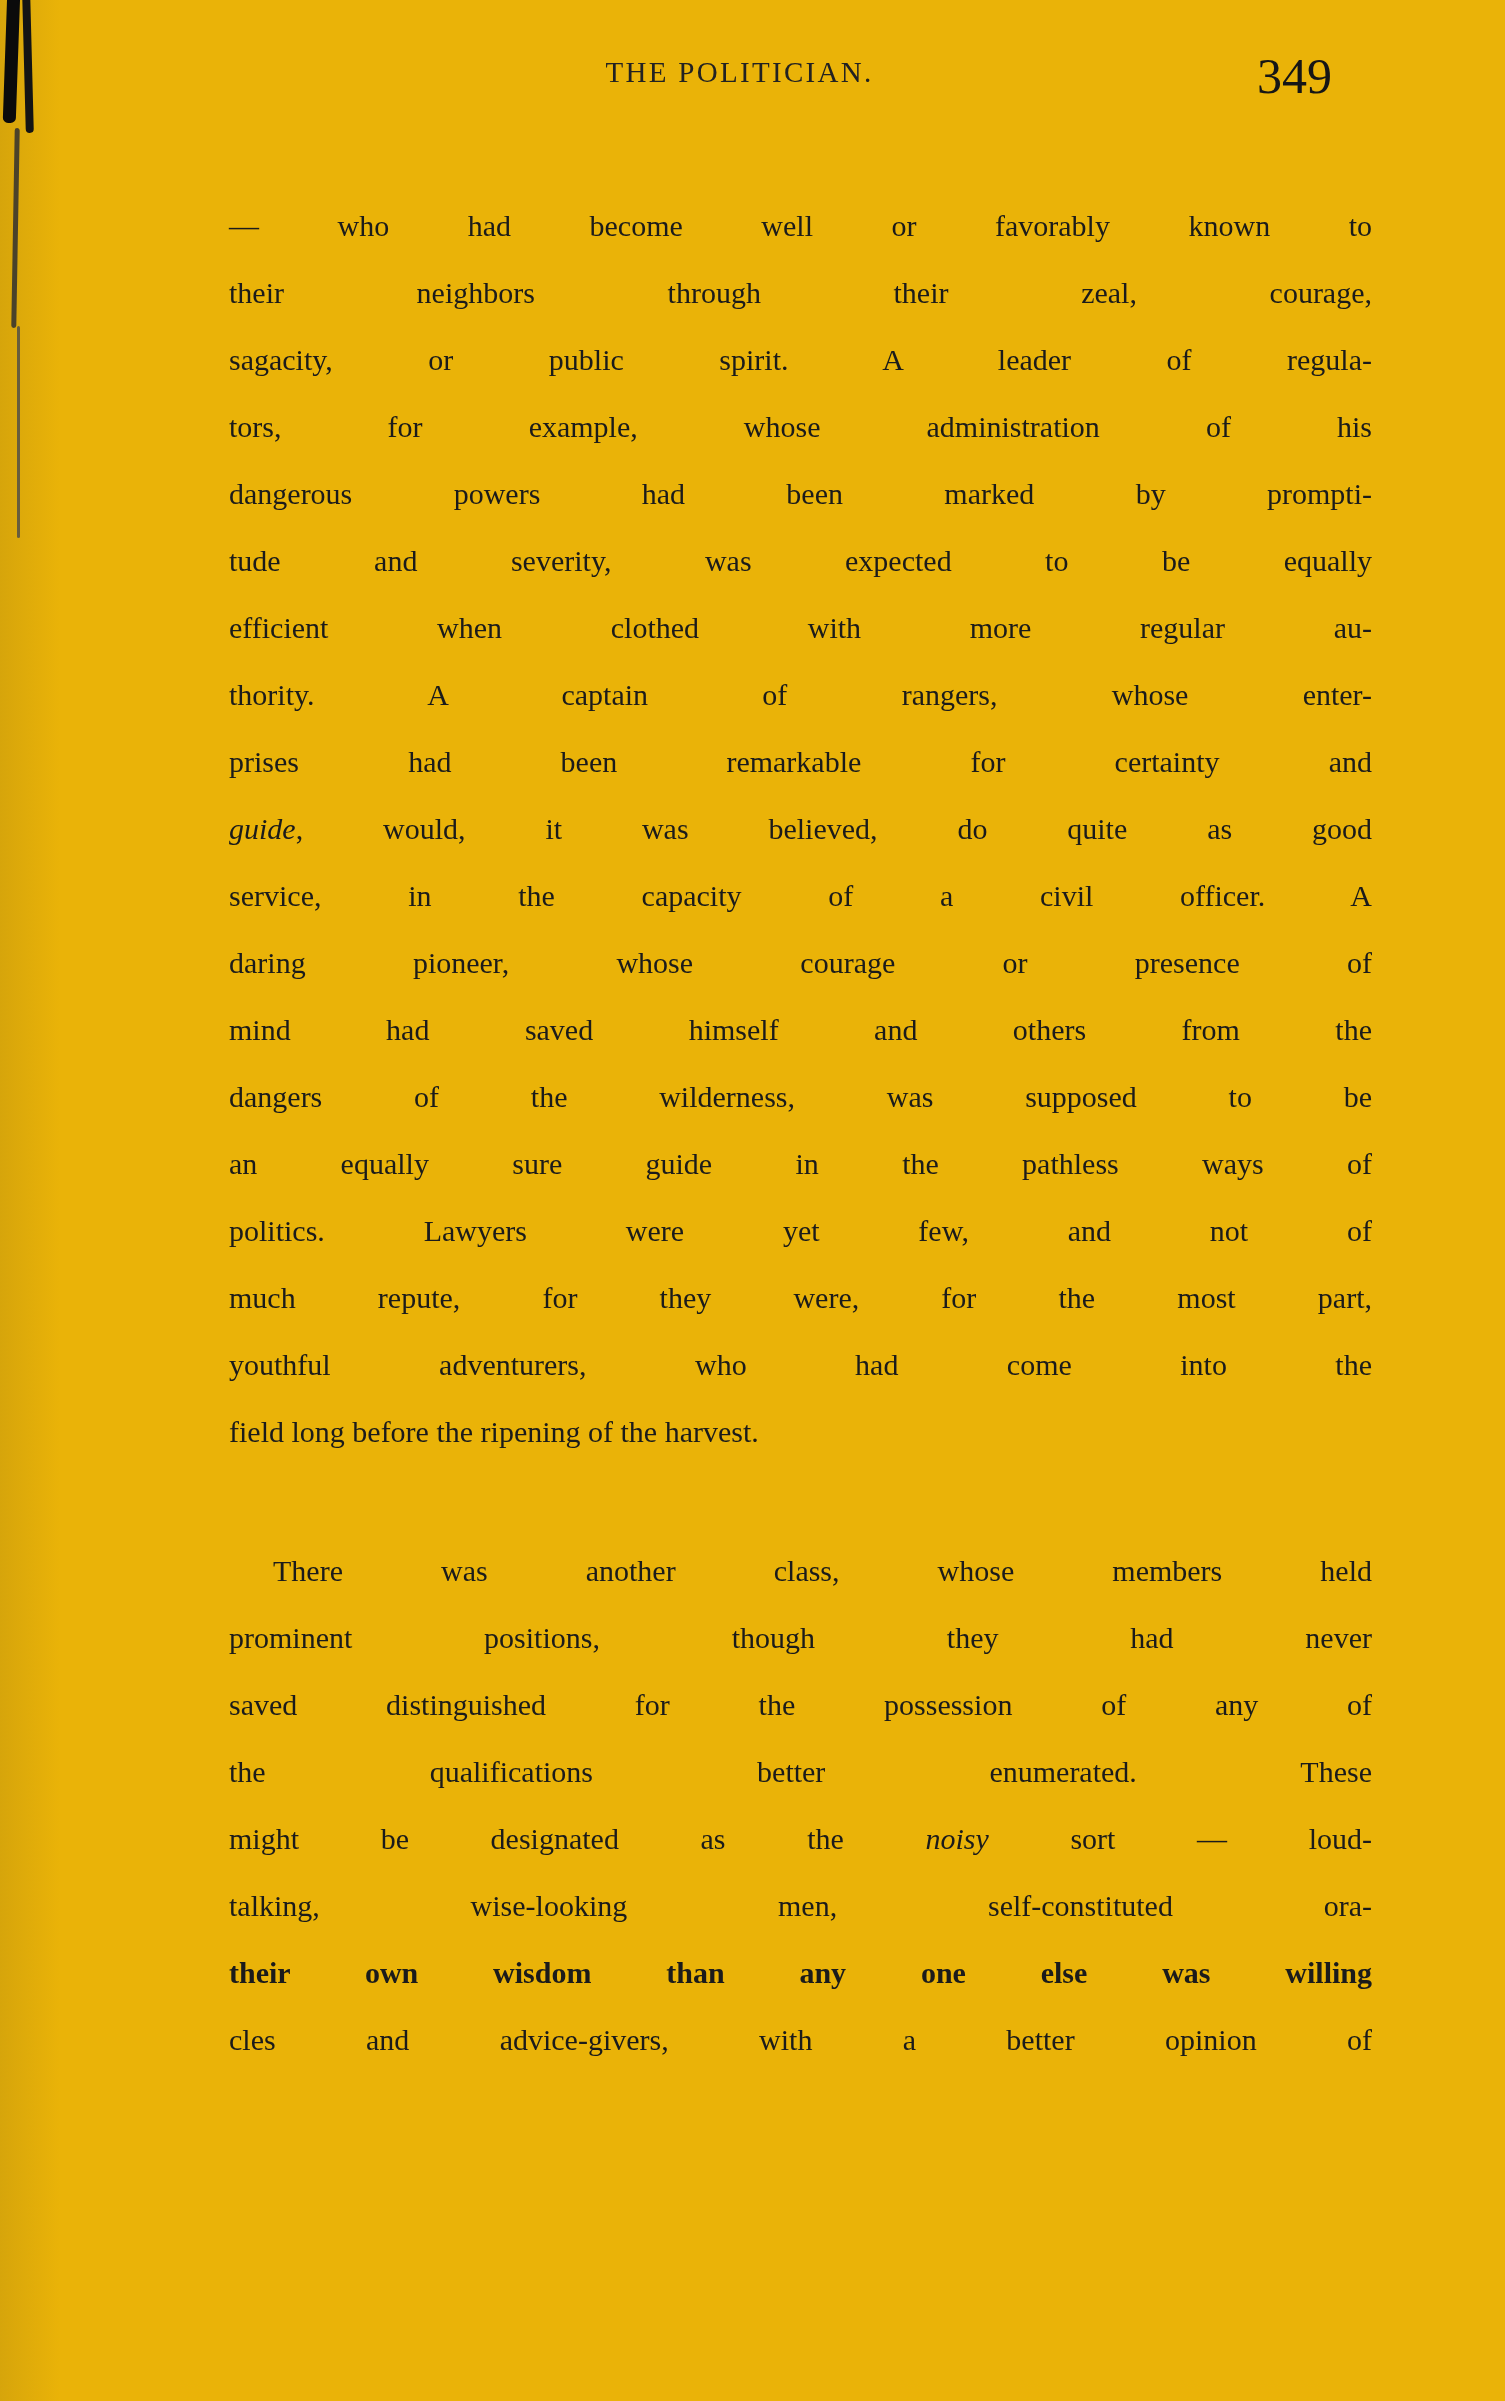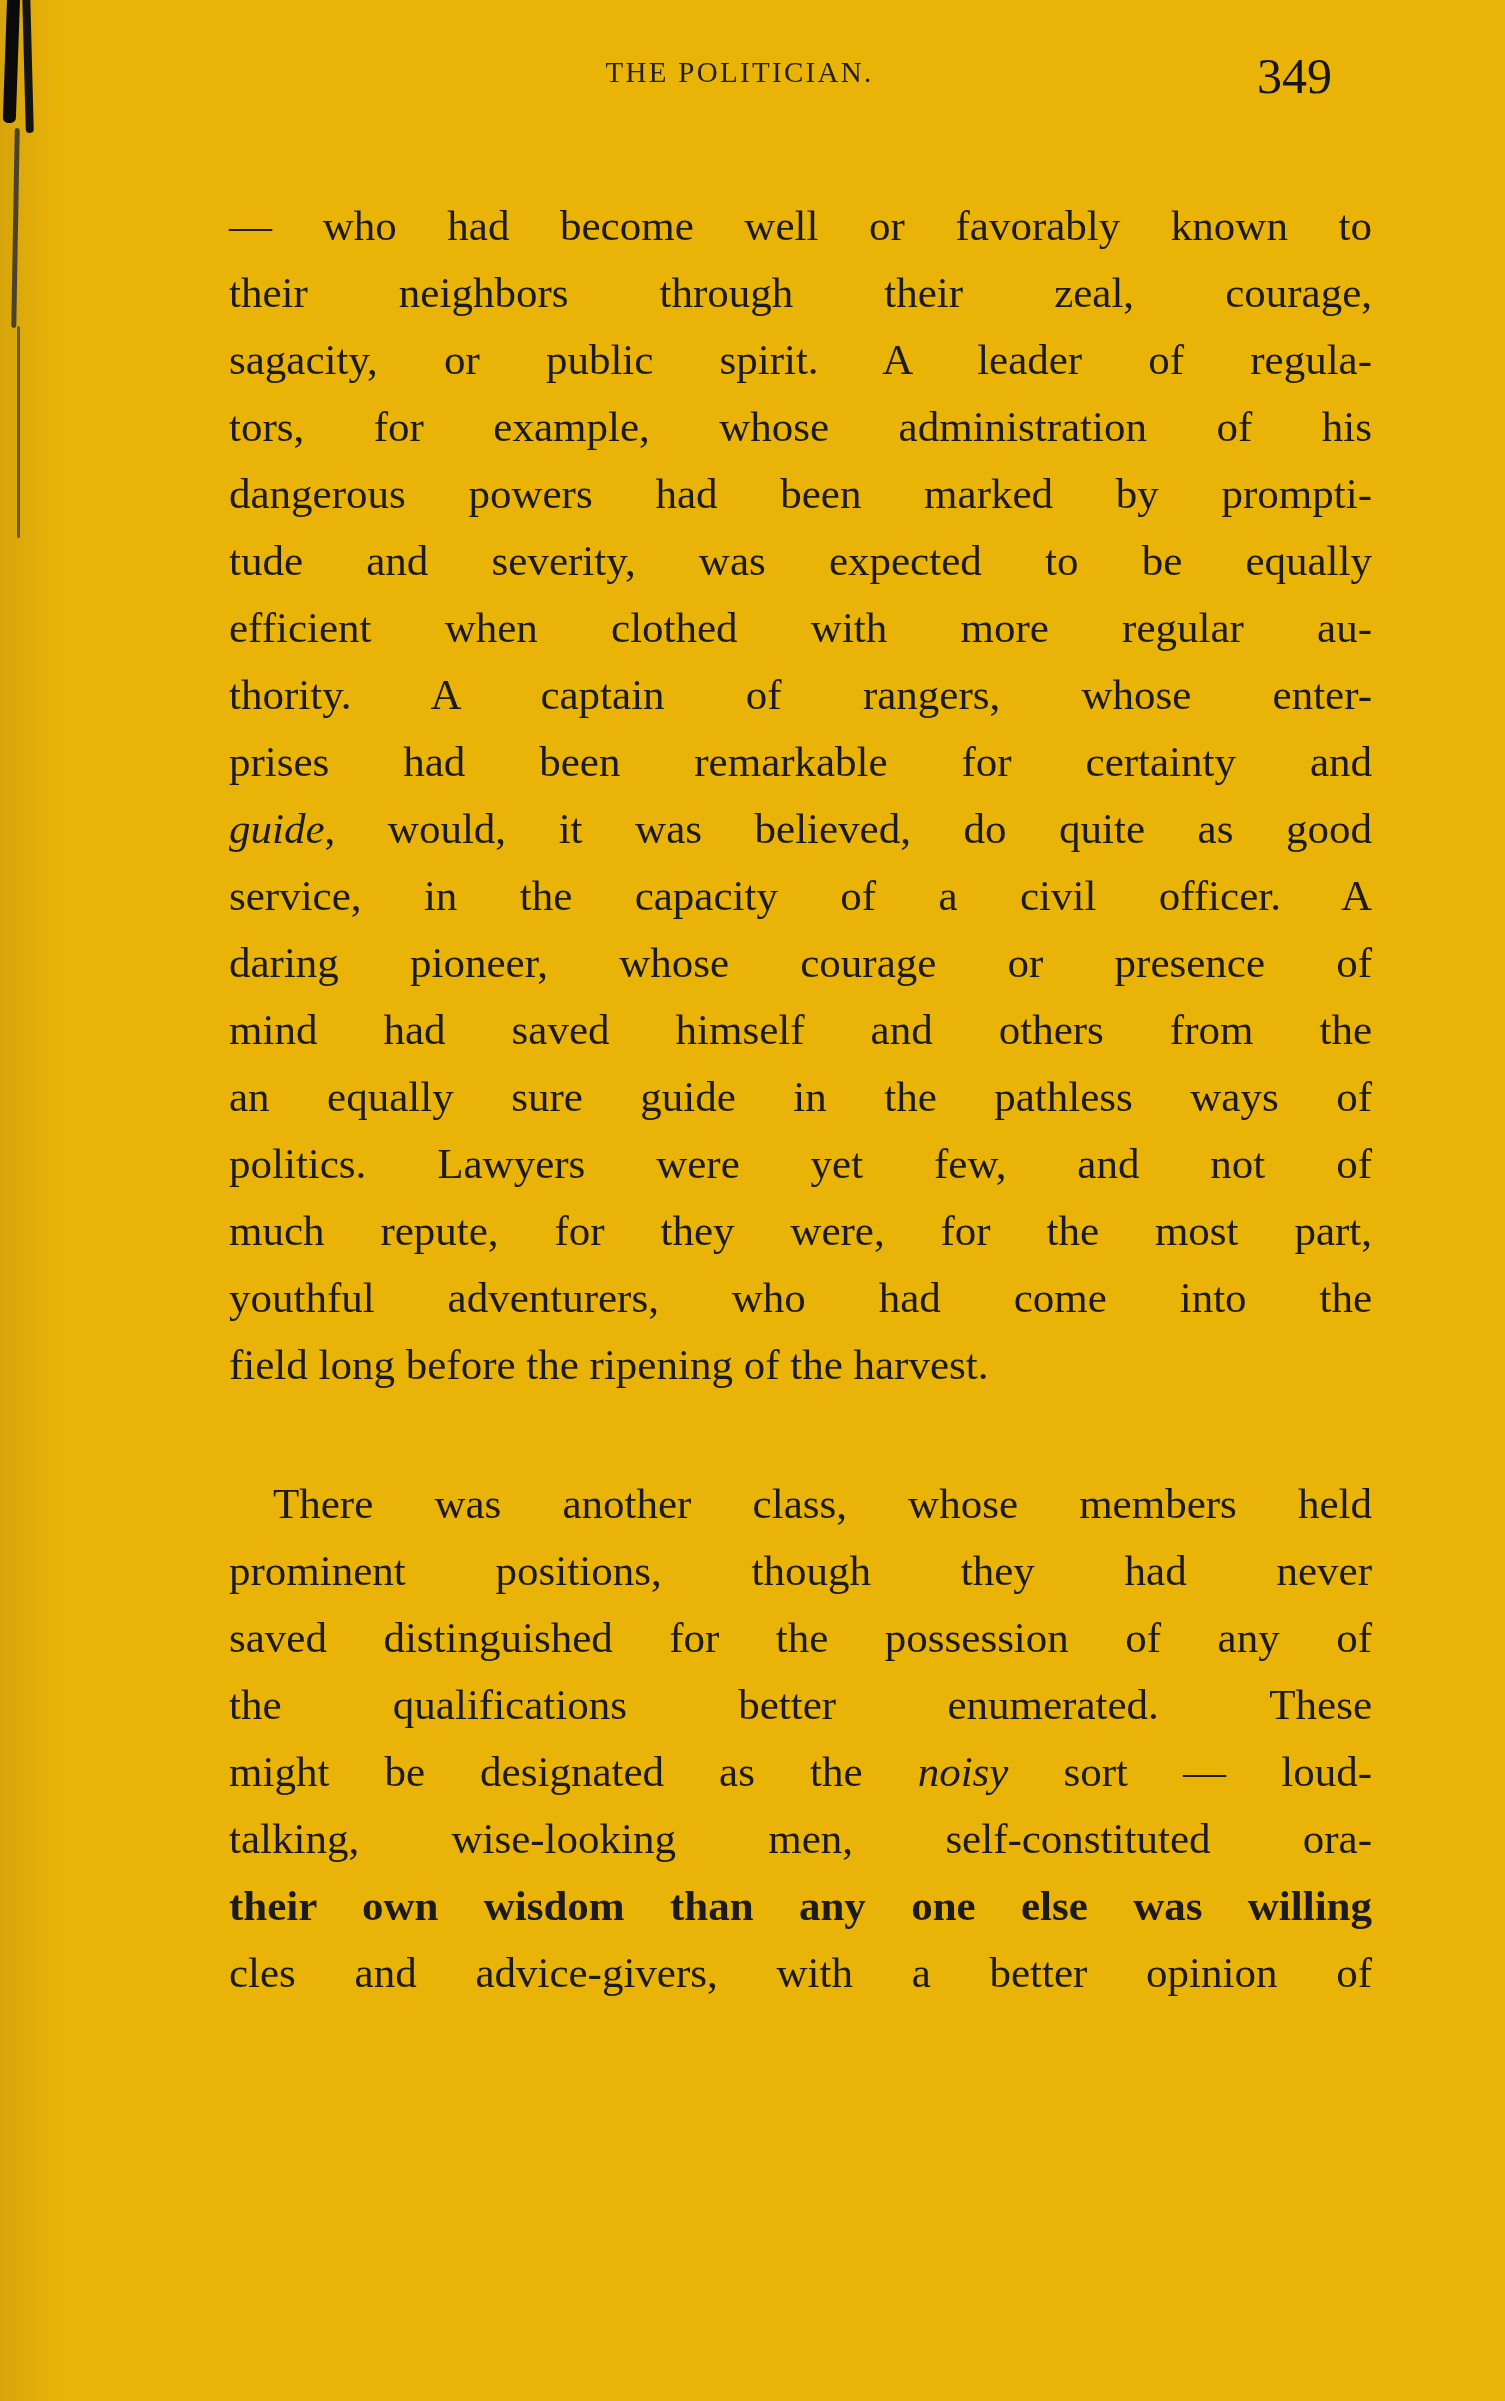--- a/index.html
+++ b/index.html
@@ -56,21 +56,21 @@
     color: #161616;
   }
 
   .text-block {
     position: absolute;
     top: 192px;
     left: 229px;
     width: 1143px;
   }
   .line {
-    font-size: 43px;
+    font-size: 30px;
     line-height: 67px;
     text-align: justify;
     text-align-last: justify;
     text-justify: inter-word;
     white-space: normal;
   }
   .line.natural { text-align-last: left; }
   .line.indent  { text-indent: 44px; }
   .line.heavy   { font-weight: bold; }
   .italic       { font-style: italic; }
@@ -99,20 +99,21 @@
         <div class="line"><span class="">tors, for example, whose administration of his</span></div>
         <div class="line"><span class="">dangerous powers had been marked by prompti-</span></div>
         <div class="line"><span class="">tude and severity, was expected to be equally</span></div>
         <div class="line"><span class="">efficient when clothed with more regular au-</span></div>
         <div class="line"><span class="">thority. A captain of rangers, whose enter-</span></div>
         <div class="line"><span class="">prises had been remarkable for certainty and</span></div>
         <div class="line"><span class="italic">guide</span><span class="">, would, it was believed, do quite as good</span></div>
         <div class="line"><span class="">service, in the capacity of a civil officer. A</span></div>
         <div class="line"><span class="">daring pioneer, whose courage or presence of</span></div>
         <div class="line"><span class="">mind had saved himself and others from the</span></div>
+        <div class="line"><span class="">dangers of the wilderness, was supposed to be</span></div>
         <div class="line"><span class="">an equally sure guide in the pathless ways of</span></div>
         <div class="line"><span class="">politics. Lawyers were yet few, and not of</span></div>
         <div class="line"><span class="">much repute, for they were, for the most part,</span></div>
         <div class="line"><span class="">youthful adventurers, who had come into the</span></div>
         <div class="line natural"><span class="">field long before the ripening of the harvest.</span></div>
       </div>
     <div class="paragraph">
         <div class="line indent"><span class="">There was another class, whose members held</span></div>
         <div class="line"><span class="">prominent positions, though they had never</span></div>
         <div class="line"><span class="">saved distinguished for the possession of any of</span></div>

